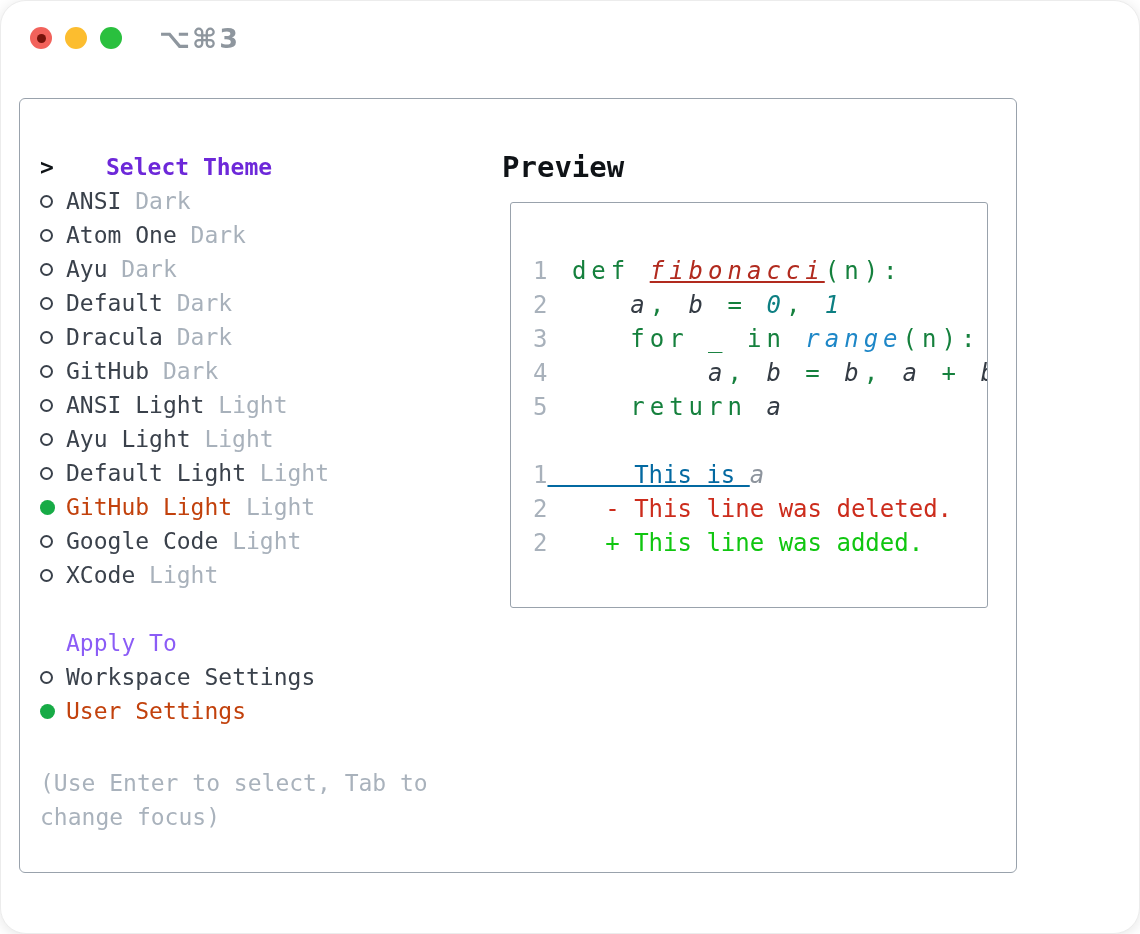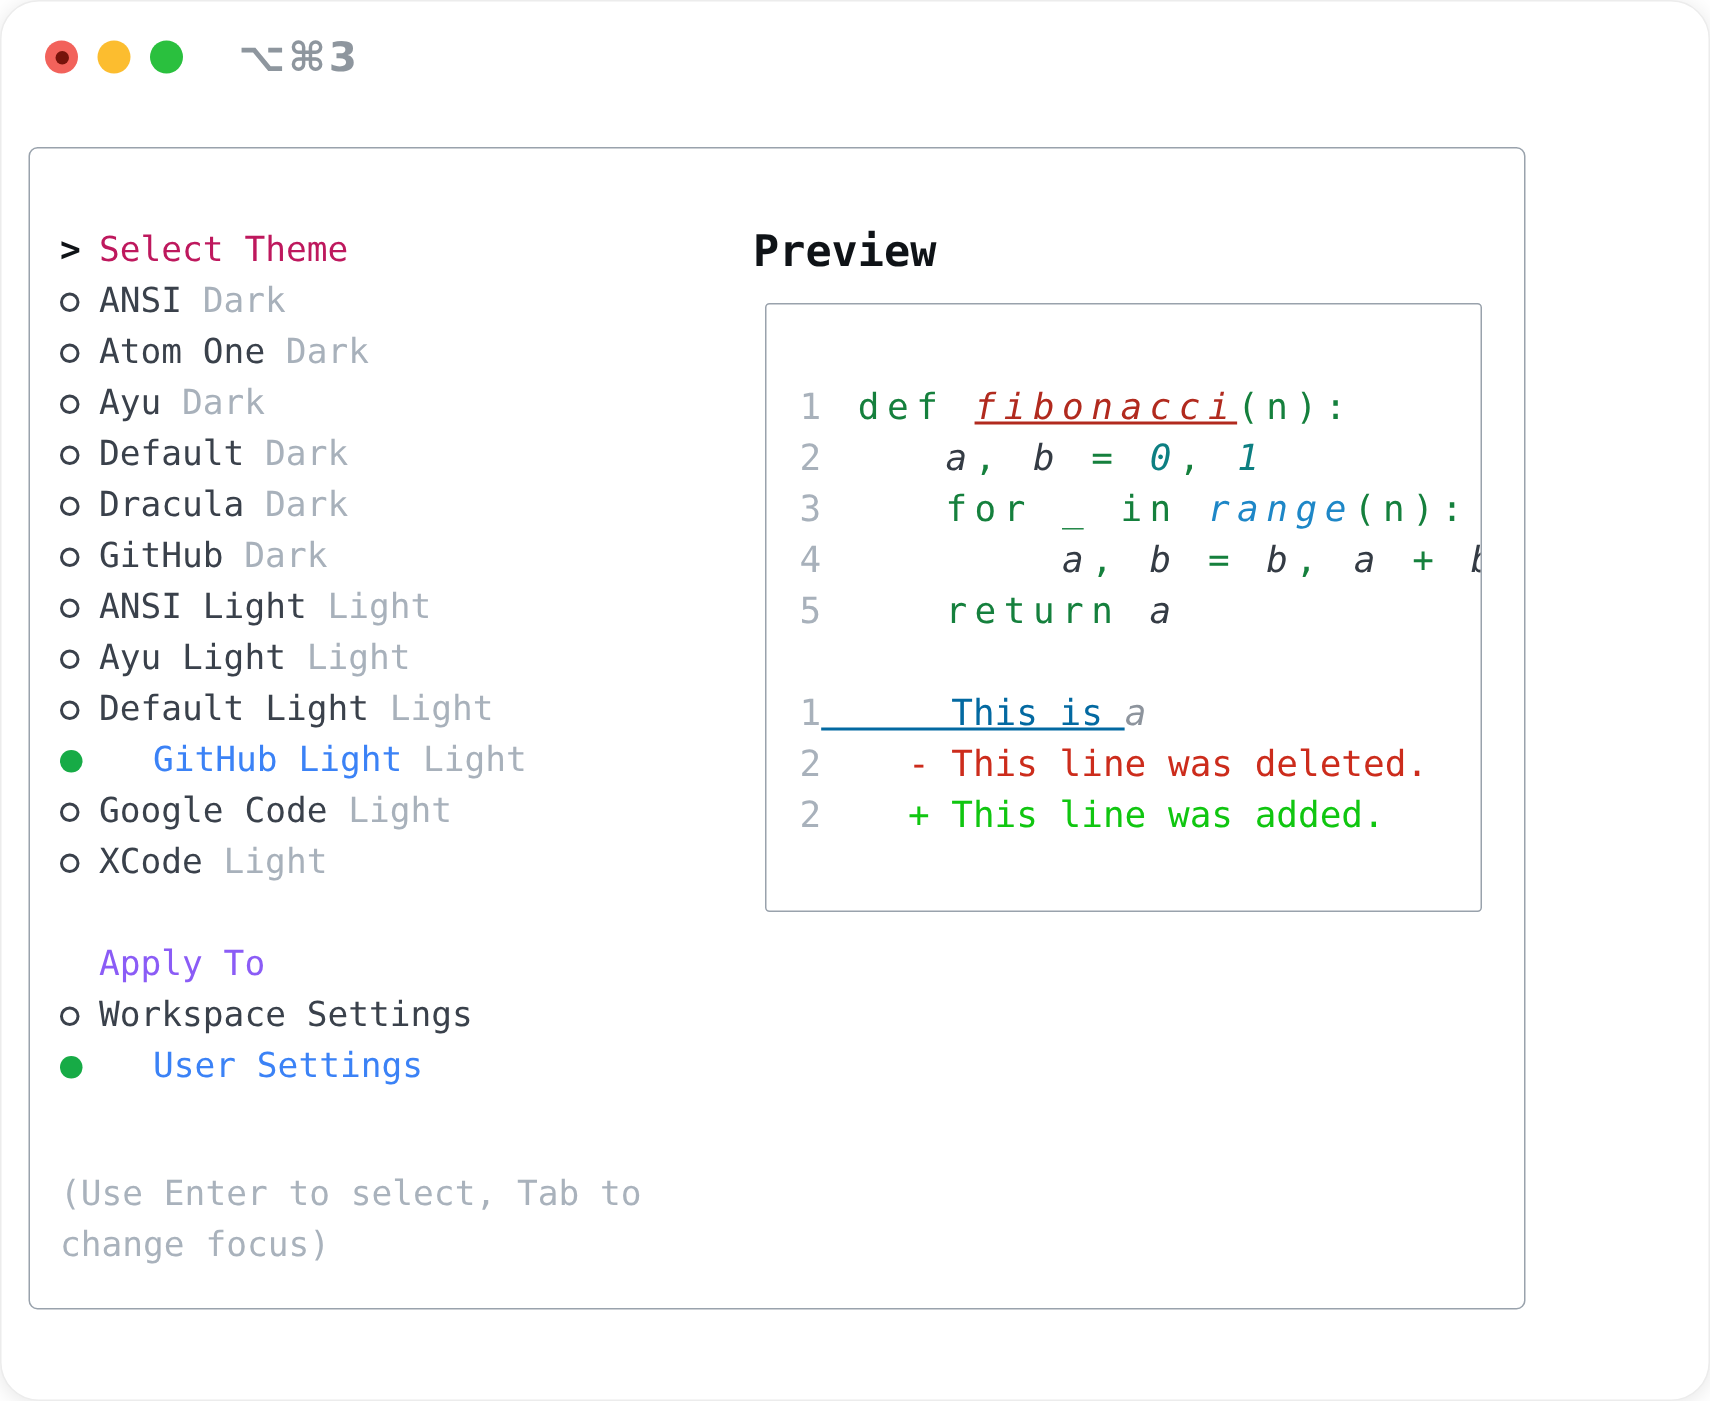--- a/index.html
+++ b/index.html
@@ -33,31 +33,31 @@
   .panel {
     position:absolute; left:18px; top:97px; width:998px; height:775px;
     border:1.5px solid #99a2ac; border-radius:6px; background:#ffffff;
   }
 
   
   .left-col { position:absolute; left:20px; top:51px; font-size:23px; }
   .row { height:34px; display:flex; align-items:center; white-space:pre; }
   .mark { width:26px; display:flex; align-items:center; flex:0 0 26px; }
   .prompt { font-weight:bold; color:#0f1317; font-size:23px; }
-  .hdr  { font-weight:normal; color:#be185d; }
+  .hdr  { font-weight:bold; color:#6d28d9;margin-left:40px; }
   .hdr2 { color:#8b5cf6; }
   .circle { width:13px; height:13px; border:2px solid #3a414b; border-radius:50%; }
   .circle.sel { width:15px; height:15px; border:none; background:#17ab46; }
   .name { color:#3a414b; }
-  .name.sel { color:#3b82f6;margin-left:36px; }
+  .name.sel { color:#c2410c; }
   .variant { color:#a8b1bb; margin-left:13.8px; }
   .spacer { height:34px; }
   .footer {
     width:445px; color:#a9b2bc; font-size:23px; line-height:34px;
-    margin-top:17px;
+    margin-top:4px;
   }
 
   
   .preview-title {
     position:absolute; left:482px; top:51px; height:34px;
     display:flex; align-items:center;
     font-size:29px; font-weight:bold; color:#0f1317;
   }
   .preview-box {
     position:absolute; left:490px; top:103px; width:478px; height:406px;

